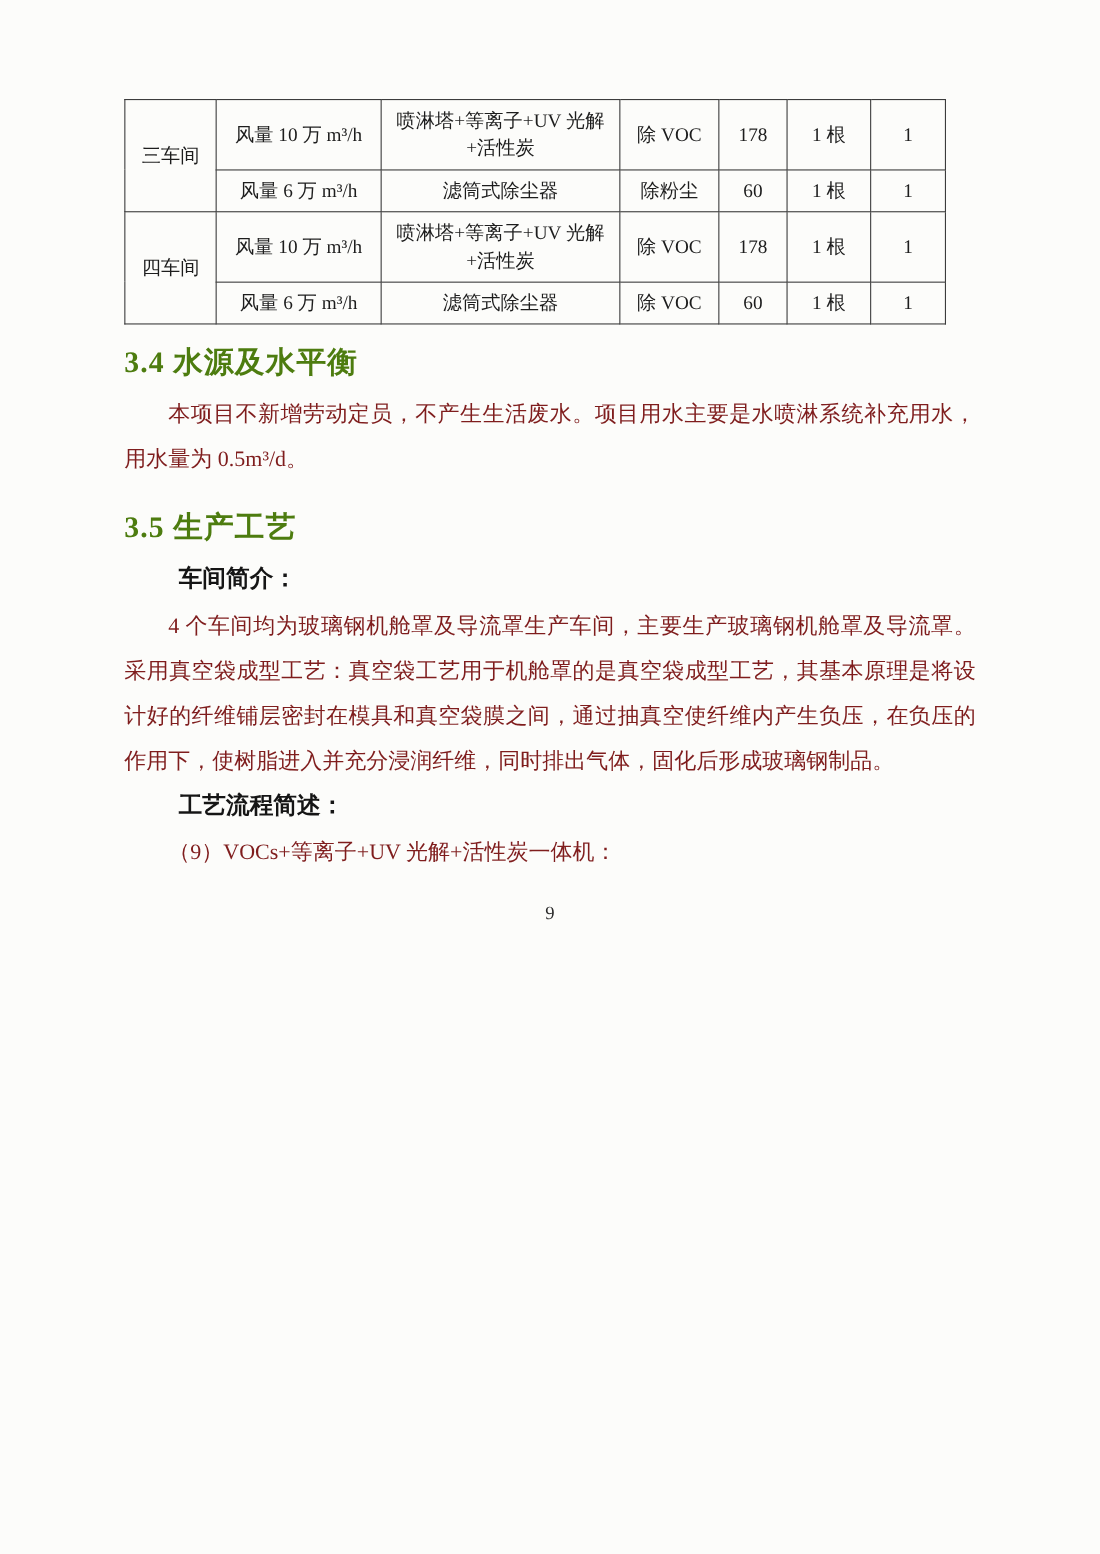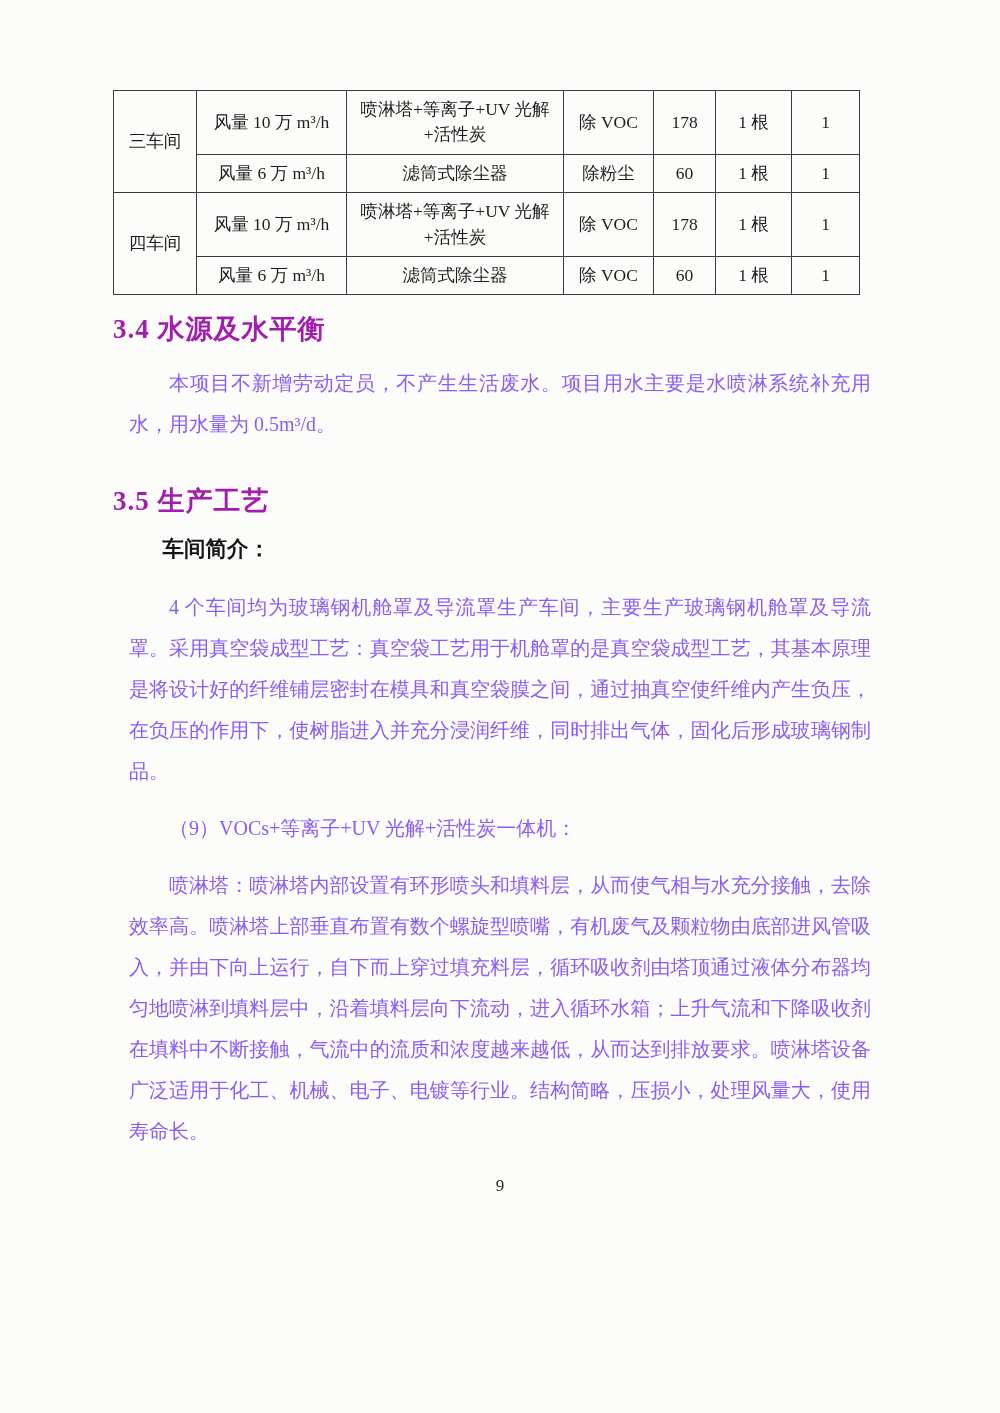--- a/index.html
+++ b/index.html
@@ -30,30 +30,30 @@
     text-align: center;
     vertical-align: middle;
     padding: 6px 4px;
     line-height: 1.45;
   }
   h2.section {
     font-size: 27px;
     font-weight: bold;
     margin: 16px 0 10px 0;
     letter-spacing: 1px;
-    color: #a21caf;
+    color: #4d7c0f;
   }
-  h2.section-2 { margin-top: 38px; }
+  h2.section-2 { margin-top: 22px; }
   p.body {
     font-size: 20px;
     line-height: 41px;
     text-align: justify;
-    margin: 16px;
+    margin: 0;
     text-indent: 2em;
-    color: #8b5cf6;
+    color: #7f1d1d;
   }
   p.subhead {
     font-size: 21.5px;
     font-weight: bold;
     line-height: 42px;
     margin: 0;
     text-indent: 2.3em;
     color: #151515;
     font-family: Liberation Mono, monospace;
   }
@@ -116,18 +116,18 @@
       </tr>
     </tbody>
   </table>
 
   <h2 class="section">3.4 水源及水平衡</h2>
   <p class="body">本项目不新增劳动定员，不产生生活废水。项目用水主要是水喷淋系统补充用水，用水量为 0.5m³/d。</p>
 
   <h2 class="section section-2">3.5 生产工艺</h2>
   <p class="subhead">车间简介：</p>
   <p class="body">4 个车间均为玻璃钢机舱罩及导流罩生产车间，主要生产玻璃钢机舱罩及导流罩。采用真空袋成型工艺：真空袋工艺用于机舱罩的是真空袋成型工艺，其基本原理是将设计好的纤维铺层密封在模具和真空袋膜之间，通过抽真空使纤维内产生负压，在负压的作用下，使树脂进入并充分浸润纤维，同时排出气体，固化后形成玻璃钢制品。</p>
+  <p class="subhead">工艺流程简述：</p>
   <p class="body">（9）VOCs+等离子+UV 光解+活性炭一体机：</p>
-  <p class="body">喷淋塔：喷淋塔内部设置有环形喷头和填料层，从而使气相与水充分接触，去除效率高。喷淋塔上部垂直布置有数个螺旋型喷嘴，有机废气及颗粒物由底部进风管吸入，并由下向上运行，自下而上穿过填充料层，循环吸收剂由塔顶通过液体分布器均匀地喷淋到填料层中，沿着填料层向下流动，进入循环水箱；上升气流和下降吸收剂在填料中不断接触，气流中的流质和浓度越来越低，从而达到排放要求。喷淋塔设备广泛适用于化工、机械、电子、电镀等行业。结构简略，压损小，处理风量大，使用寿命长。</p>
 
   <div class="pageno">9</div>
 
 </div>
 
 </body></html>

